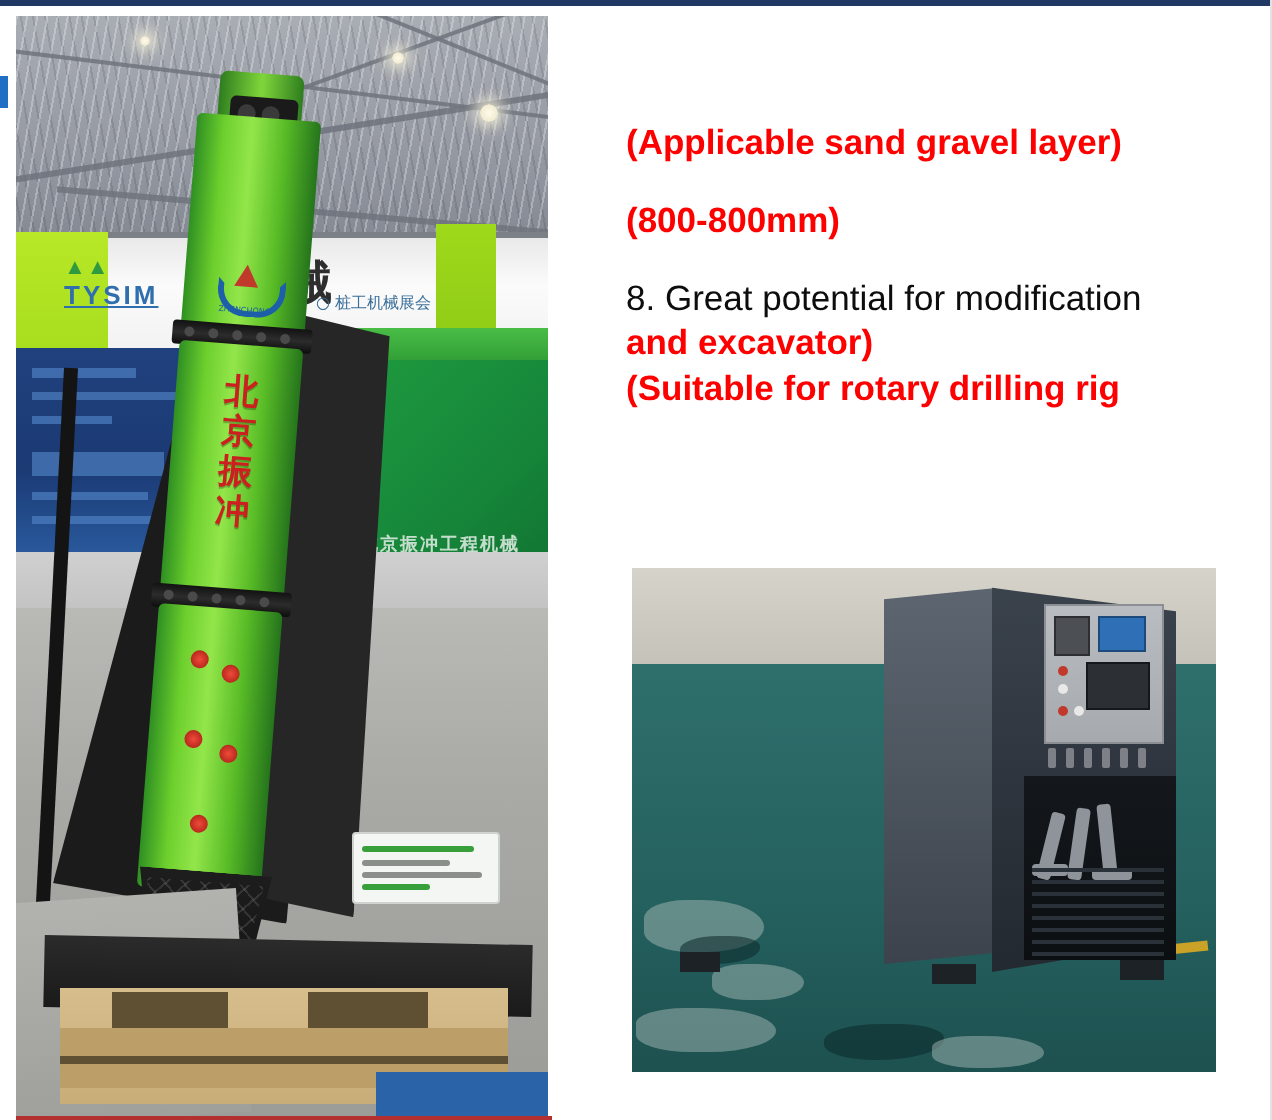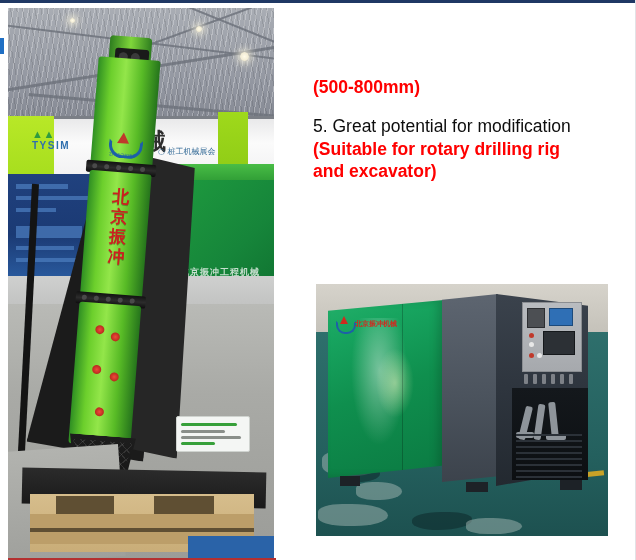--- a/index.html
+++ b/index.html
@@ -81,21 +81,21 @@
   }
   .greenband2 {
     position: absolute; left: 210px; top: 104px; width: 30px; height: 64px;
     background: linear-gradient(#9fd91b, #8ecb16);
   }
   .logo-tysim {
     position: absolute; left: 24px; top: 120px;
     font: bold 11px "Liberation Sans", sans-serif; color: #2f9b3e;
     letter-spacing: .5px;
   }
-  .logo-tysim b { display:block; font-size: 10px; color:#2f6fae; letter-spacing:1.5px; }
+  .logo-tysim b { display:block; font-size: 13px; color:#2f6fae; letter-spacing:1.5px;text-decoration:underline; }
   .cn-big {
     position: absolute; left: 112px; top: 118px;
     font: bold 23px "DejaVu Sans", sans-serif; color: #2e2e2e;
   }
   .cn-small2 {
     position: absolute; left: 150px; top: 138px;
     font: 8px "DejaVu Sans", sans-serif; color: #3a6f9a;
   }
   .ph-blueboard {
     position: absolute; left: 0px; top: 166px; width: 100px; height: 110px;
@@ -450,50 +450,41 @@
       <div class="gap" style="left:124px;top:2px;width:60px;height:18px;"></div>
       <div class="slat" style="left:0;top:20px;width:224px;height:14px;"></div>
       <div class="slat" style="left:0;top:38px;width:224px;height:12px;"></div>
       <div class="gap" style="left:0;top:34px;width:224px;height:4px;"></div>
     </div>
     <div class="bluefloor"></div>
   </div>
 
   <div class="textcol">
     <div class="gap-md"></div>
+    <div class="line red">(Applicable sand gravel layer)</div>
     <div class="gap-md"></div>
-    <div class="line red">(500-800mm)</div>
+    <div class="line red">(800-800mm)</div>
     <div class="gap-md"></div>
-    <div class="line">5. Great potential for modification</div>
+    <div class="line">8. Great potential for modification</div>
+    <div class="line red">and excavator)</div>
     <div class="line red">(Suitable for rotary drilling rig</div>
-    <div class="line red">and excavator)</div>
   </div>
 
   <div class="photo-bottom">
     <div class="pb-wall"></div>
     <div class="pb-floor">
       <div class="splotch" style="left:6px;top:118px;width:60px;height:26px;"></div>
       <div class="splotch" style="left:40px;top:150px;width:46px;height:18px;"></div>
       <div class="splotch" style="left:2px;top:172px;width:70px;height:22px;"></div>
       <div class="dark" style="left:24px;top:136px;width:40px;height:14px;"></div>
       <div class="dark" style="left:96px;top:180px;width:60px;height:18px;"></div>
       <div class="splotch" style="left:150px;top:186px;width:56px;height:16px;"></div>
     </div>
     <div class="pb-yellow"></div>
 
-    <div class="unit-green">
-      <div class="sheen"></div>
-      <div class="sheen2"></div>
-      <div class="seam"></div>
-      <div class="gz-logo">
-        <div class="tri"></div>
-        <div class="arc"></div>
-        <em>北京振冲机械</em>
-      </div>
-    </div>
 
     <div class="unit-grey"></div>
     <div class="unit-dark"></div>
 
     <div class="panel">
       <div class="gauge"></div>
       <div class="screen-b"></div>
       <div class="screen-d"></div>
       <div class="led" style="left:6px;top:30px;"></div>
       <div class="led w" style="left:6px;top:39px;"></div>

